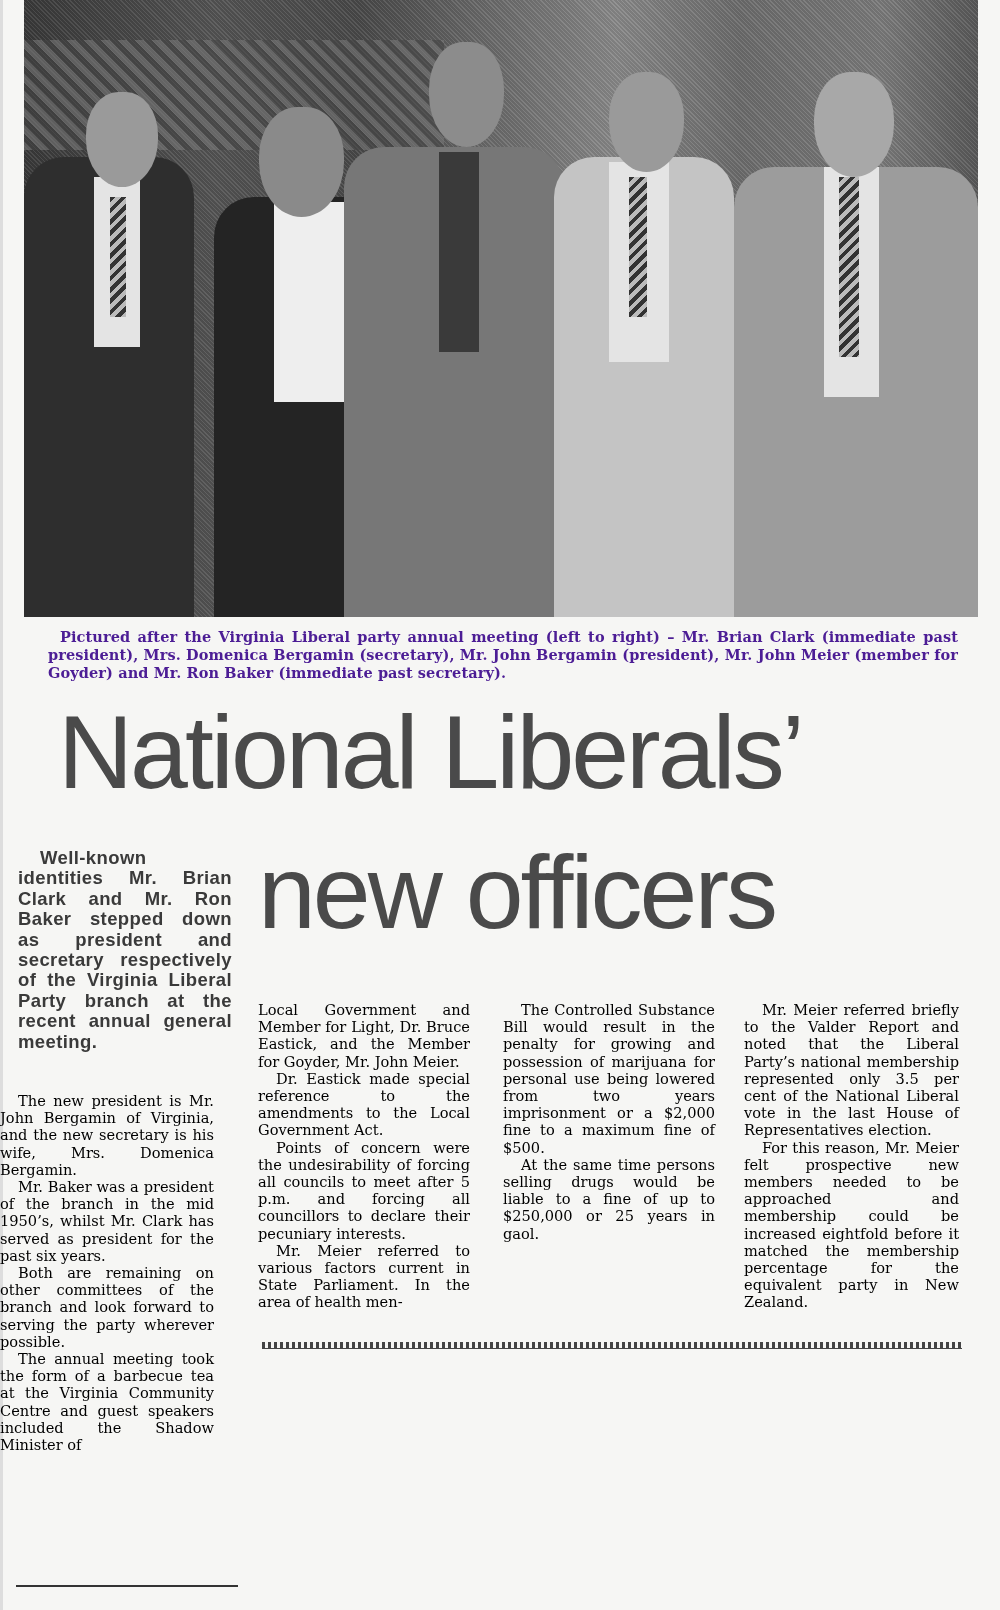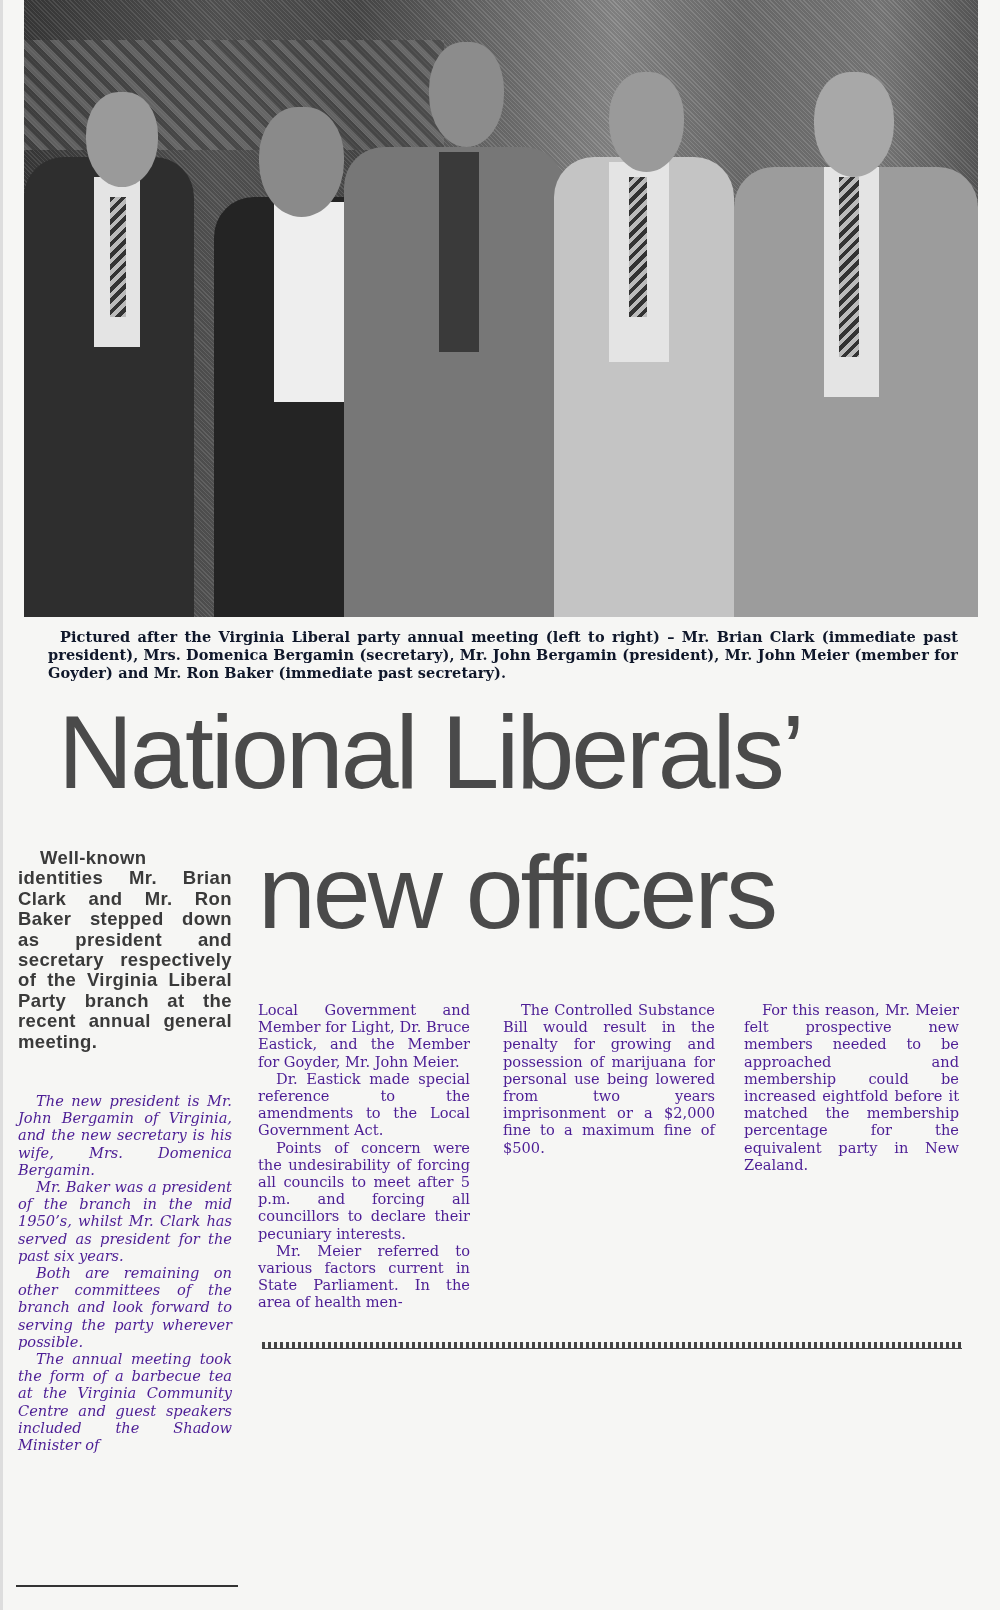--- a/index.html
+++ b/index.html
@@ -18,41 +18,41 @@
     background: repeating-linear-gradient(45deg, #777 0 6px, #444 6px 12px); opacity:.6; }
   .person { position:absolute; bottom:0; }
   .person .head { position:absolute; border-radius: 45% 45% 50% 50%; background:#9a9a9a; }
   .person .body { position:absolute; bottom:0; border-radius: 40px 40px 0 0; }
   .person .shirt { position:absolute; background:#e4e4e4; }
   .person .tie { position:absolute; background: repeating-linear-gradient(135deg,#333 0 4px,#bbb 4px 8px); }
 
   .caption {
     position: absolute; left: 48px; top: 628px; width: 910px;
     font-family: "DejaVu Serif", serif; font-weight: bold; font-size: 14.5px; line-height: 18px;
-    text-indent: 12px; text-align: justify; color: #0f172a; letter-spacing: 0.1px;
+    text-indent: 12px; text-align: justify; color: #4c1d95; letter-spacing: 0.1px;
   }
   .headline1, .headline2 {
     position: absolute; font-family: "Liberation Sans", sans-serif; color: #4a4a4a;
     letter-spacing: -3px; white-space: nowrap; line-height: 1;
   }
   .headline1 { left: 58px; top: 700px; font-size: 104px; }
   .headline2 { left: 258px; top: 840px; font-size: 104px; }
 
   .lede {
     position: absolute; left: 18px; top: 848px; width: 214px;
     font-family: "Liberation Sans", sans-serif; font-weight: bold; font-size: 18.5px; line-height: 20.4px;
     color: #3a3a3a; text-align: justify; text-indent: 22px; letter-spacing: 0.4px;
   }
   .col {
     position: absolute; font-family: "DejaVu Serif", serif; font-size: 14.6px; line-height: 17.2px;
-    color: #4c1d95; text-align: justify;
+    color: #000000; text-align: justify;
   }
   .col p { margin: 0; text-indent: 18px; }
   .col p.noindent { text-indent: 0; }
-  .col1 { left: 18px; top: 1092px; width: 214px; font-style: italic; }
+  .col1 { left: 0; top: 1092px; width: 214px; }
   .col2 { left: 258px; top: 1001px; width: 212px; }
   .col3 { left: 503px; top: 1001px; width: 212px; }
   .col4 { left: 744px; top: 1001px; width: 215px; }
 
   .rule-bottom-left { position:absolute; left:16px; top:1585px; width:222px; height:2px; background:#333; }
   .rule-zigzag {
     position:absolute; left:262px; top:1342px; width:700px; height:6px;
     background: repeating-linear-gradient(90deg, #444 0 3px, transparent 3px 6px);
     border-bottom: 1px solid #444;
   }
@@ -116,20 +116,22 @@
 
 <div class="col col2">
   <p class="noindent">Local Government and Member for Light, Dr. Bruce Eastick, and the Member for Goyder, Mr. John Meier.</p>
   <p>Dr. Eastick made special reference to the amendments to the Local Government Act.</p>
   <p>Points of concern were the undesirability of forcing all councils to meet after 5 p.m. and forcing all councillors to declare their pecuniary interests.</p>
   <p>Mr. Meier referred to various factors current in State Parliament. In the area of health men-</p>
 </div>
 
 <div class="col col3">
   <p>The Controlled Substance Bill would result in the penalty for growing and possession of marijuana for personal use being lowered from two years imprisonment or a $2,000 fine to a maximum fine of $500.</p>
+  <p>At the same time persons selling drugs would be liable to a fine of up to $250,000 or 25 years in gaol.</p>
 </div>
 
 <div class="col col4">
+  <p>Mr. Meier referred briefly to the Valder Report and noted that the Liberal Party’s national membership represented only 3.5 per cent of the National Liberal vote in the last House of Representatives election.</p>
   <p>For this reason, Mr. Meier felt prospective new members needed to be approached and membership could be increased eightfold before it matched the membership percentage for the equivalent party in New Zealand.</p>
 </div>
 
 <div class="rule-zigzag"></div>
 <div class="rule-bottom-left"></div>
 
 </body></html>

